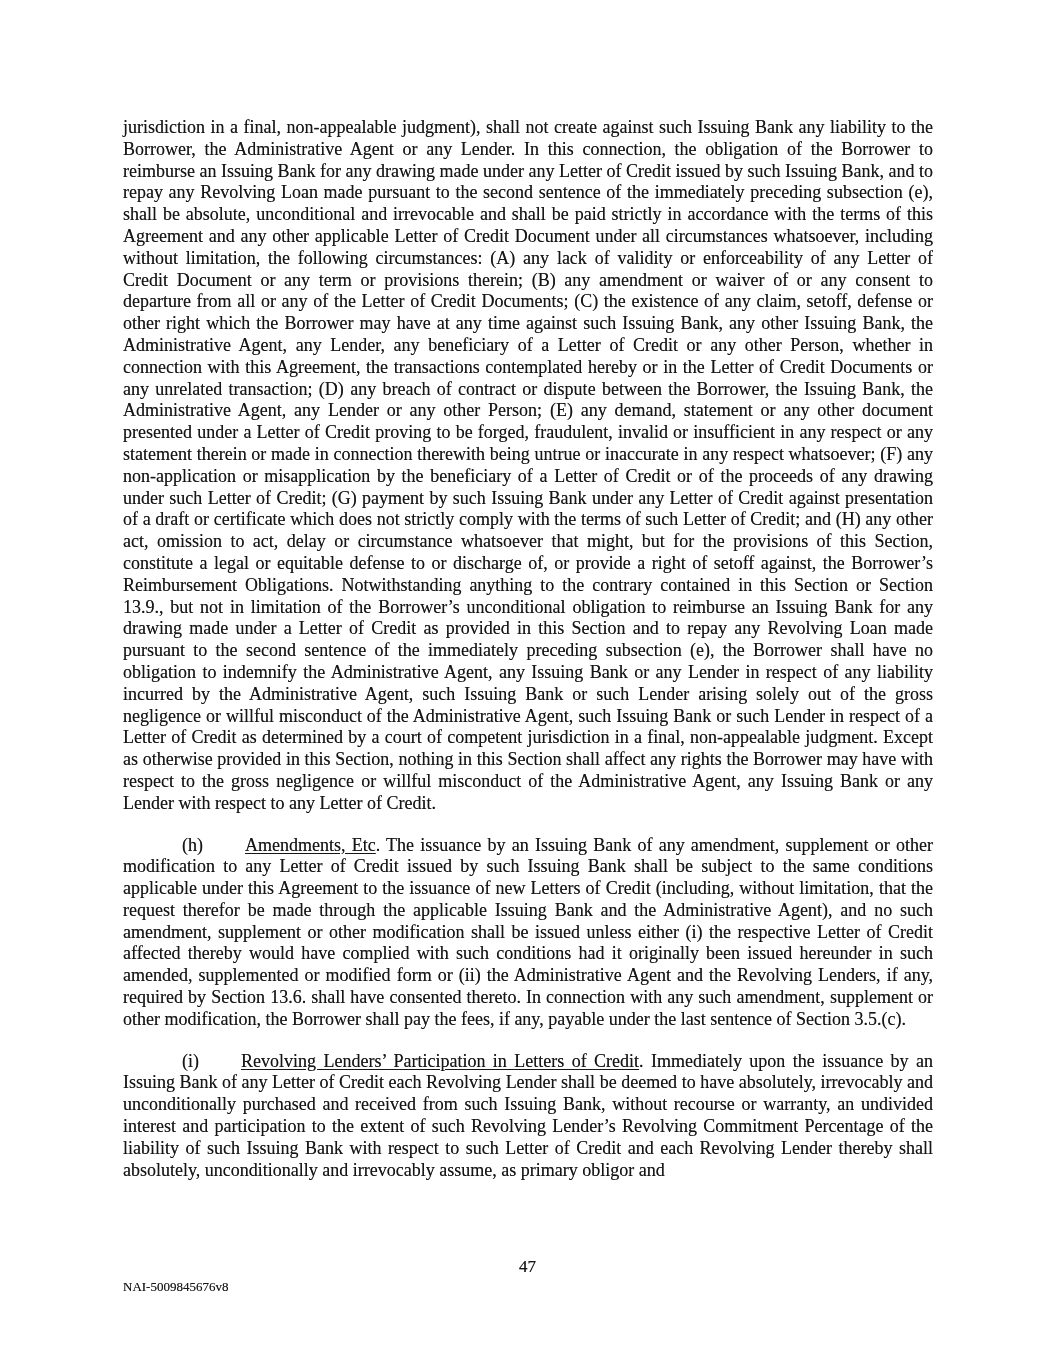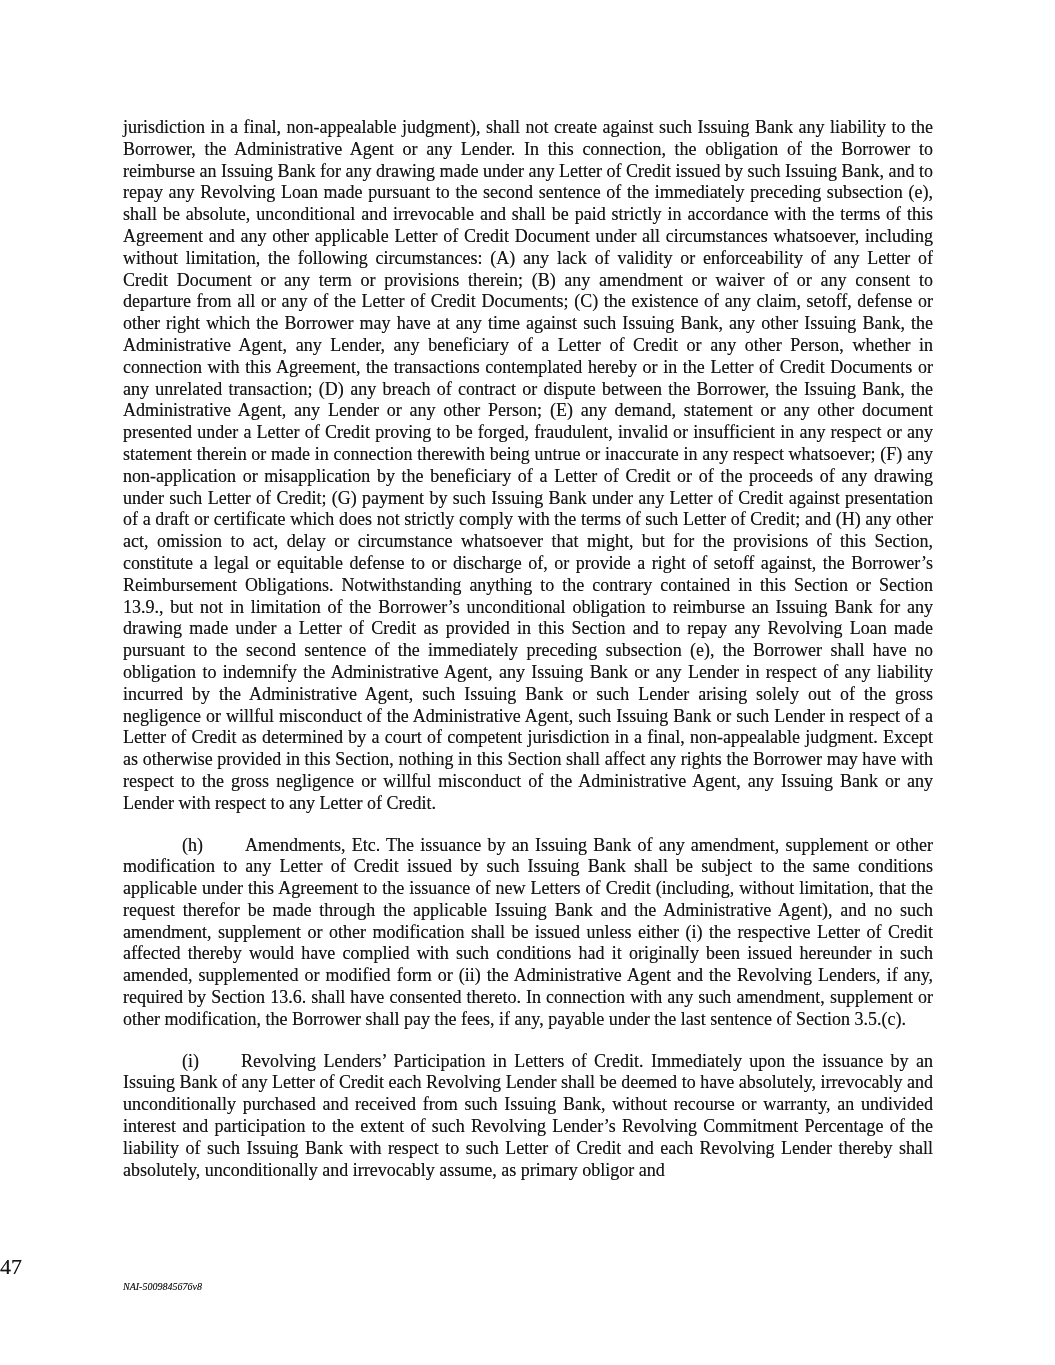--- a/index.html
+++ b/index.html
@@ -33,39 +33,40 @@
     margin-bottom: 8px;
   }
   .sub {
     text-indent: 59px;
   }
   .tab {
     display: inline-block;
     width: 42px;
   }
   .heading {
+    text-decoration: underline;
     text-underline-offset: 2px;
   }
   .page-number {
     position: absolute;
     top: 1257px;
     left: 0;
     width: 100%;
-    font-size: 22px;
+    text-align: center;
+    font-size: 17px;
     line-height: 20px;
     text-shadow: 0 0 0.4px rgba(0,0,0,0.55);
   }
   .doc-id {
     position: absolute;
     top: 1279px;
     left: 123px;
-    font-size: 10px;
+    font-size: 13px;
     line-height: 16px;
     text-shadow: 0 0 0.3px rgba(0,0,0,0.5);
-    font-style: italic;
   }
 </style>
 </head>
 <body>
 
 <div class="page-content">
   <p class="para">jurisdiction in a final, non-appealable judgment), shall not create against such Issuing Bank any liability to the Borrower, the Administrative Agent or any Lender.  In this connection, the obligation of the Borrower to reimburse an Issuing Bank for any drawing made under any Letter of Credit issued by such Issuing Bank, and to repay any Revolving Loan made pursuant to the second sentence of the immediately preceding subsection (e), shall be absolute, unconditional and irrevocable and shall be paid strictly in accordance with the terms of this Agreement and any other applicable Letter of Credit Document under all circumstances whatsoever, including without limitation, the following circumstances: (A) any lack of validity or enforceability of any Letter of Credit Document or any term or provisions therein; (B) any amendment or waiver of or any consent to departure from all or any of the Letter of Credit Documents; (C) the existence of any claim, setoff, defense or other right which the Borrower may have at any time against such Issuing Bank, any other Issuing Bank, the Administrative Agent, any Lender, any beneficiary of a Letter of Credit or any other Person, whether in connection with this Agreement, the transactions contemplated hereby or in the Letter of Credit Documents or any unrelated transaction; (D) any breach of contract or dispute between the Borrower, the Issuing Bank, the Administrative Agent, any Lender or any other Person; (E) any demand, statement or any other document presented under a Letter of Credit proving to be forged, fraudulent, invalid or insufficient in any respect or any statement therein or made in connection therewith being untrue or inaccurate in any respect whatsoever; (F) any non-application or misapplication by the beneficiary of a Letter of Credit or of the proceeds of any drawing under such Letter of Credit; (G) payment by such Issuing Bank under any Letter of Credit against presentation of a draft or certificate which does not strictly comply with the terms of such Letter of Credit; and (H) any other act, omission to act, delay or circumstance whatsoever that might, but for the provisions of this Section, constitute a legal or equitable defense to or discharge of, or provide a right of setoff against, the Borrower’s Reimbursement Obligations.  Notwithstanding anything to the contrary contained in this Section or Section 13.9., but not in limitation of the Borrower’s unconditional obligation to reimburse an Issuing Bank for any drawing made under a Letter of Credit as provided in this Section and to repay any Revolving Loan made pursuant to the second sentence of the immediately preceding subsection (e), the Borrower shall have no obligation to indemnify the Administrative Agent, any Issuing Bank or any Lender in respect of any liability incurred by the Administrative Agent, such Issuing Bank or such Lender arising solely out of the gross negligence or willful misconduct of the Administrative Agent, such Issuing Bank or such Lender in respect of a Letter of Credit as determined by a court of competent jurisdiction in a final, non-appealable judgment.  Except as otherwise provided in this Section, nothing in this Section shall affect any rights the Borrower may have with respect to the gross negligence or willful misconduct of the Administrative Agent, any Issuing Bank or any Lender with respect to any Letter of Credit.</p>
   <p class="para sub"><span>(h)</span><span class="tab"></span><span class="heading">Amendments, Etc</span><span>.  The issuance by an Issuing Bank of any amendment, supplement or other modification to any Letter of Credit issued by such Issuing Bank shall be subject to the same conditions applicable under this Agreement to the issuance of new Letters of Credit (including, without limitation, that the request therefor be made through the applicable Issuing Bank and the Administrative Agent), and no such amendment, supplement or other modification shall be issued unless either (i) the respective Letter of Credit affected thereby would have complied with such conditions had it originally been issued hereunder in such amended, supplemented or modified form or (ii) the Administrative Agent and the Revolving Lenders, if any, required by Section 13.6. shall have consented thereto.  In connection with any such amendment, supplement or other modification, the Borrower shall pay the fees, if any, payable under the last sentence of Section 3.5.(c).</span></p>
   <p class="para sub"><span>(i)</span><span class="tab"></span><span class="heading">Revolving Lenders’ Participation in Letters of Credit</span><span>.  Immediately upon the issuance by an Issuing Bank of any Letter of Credit each Revolving Lender shall be deemed to have absolutely, irrevocably and unconditionally purchased and received from such Issuing Bank, without recourse or warranty, an undivided interest and participation to the extent of such Revolving Lender’s Revolving Commitment Percentage of the liability of such Issuing Bank with respect to such Letter of Credit and each Revolving Lender thereby shall absolutely, unconditionally and irrevocably assume, as primary obligor and</span></p>
 </div>

